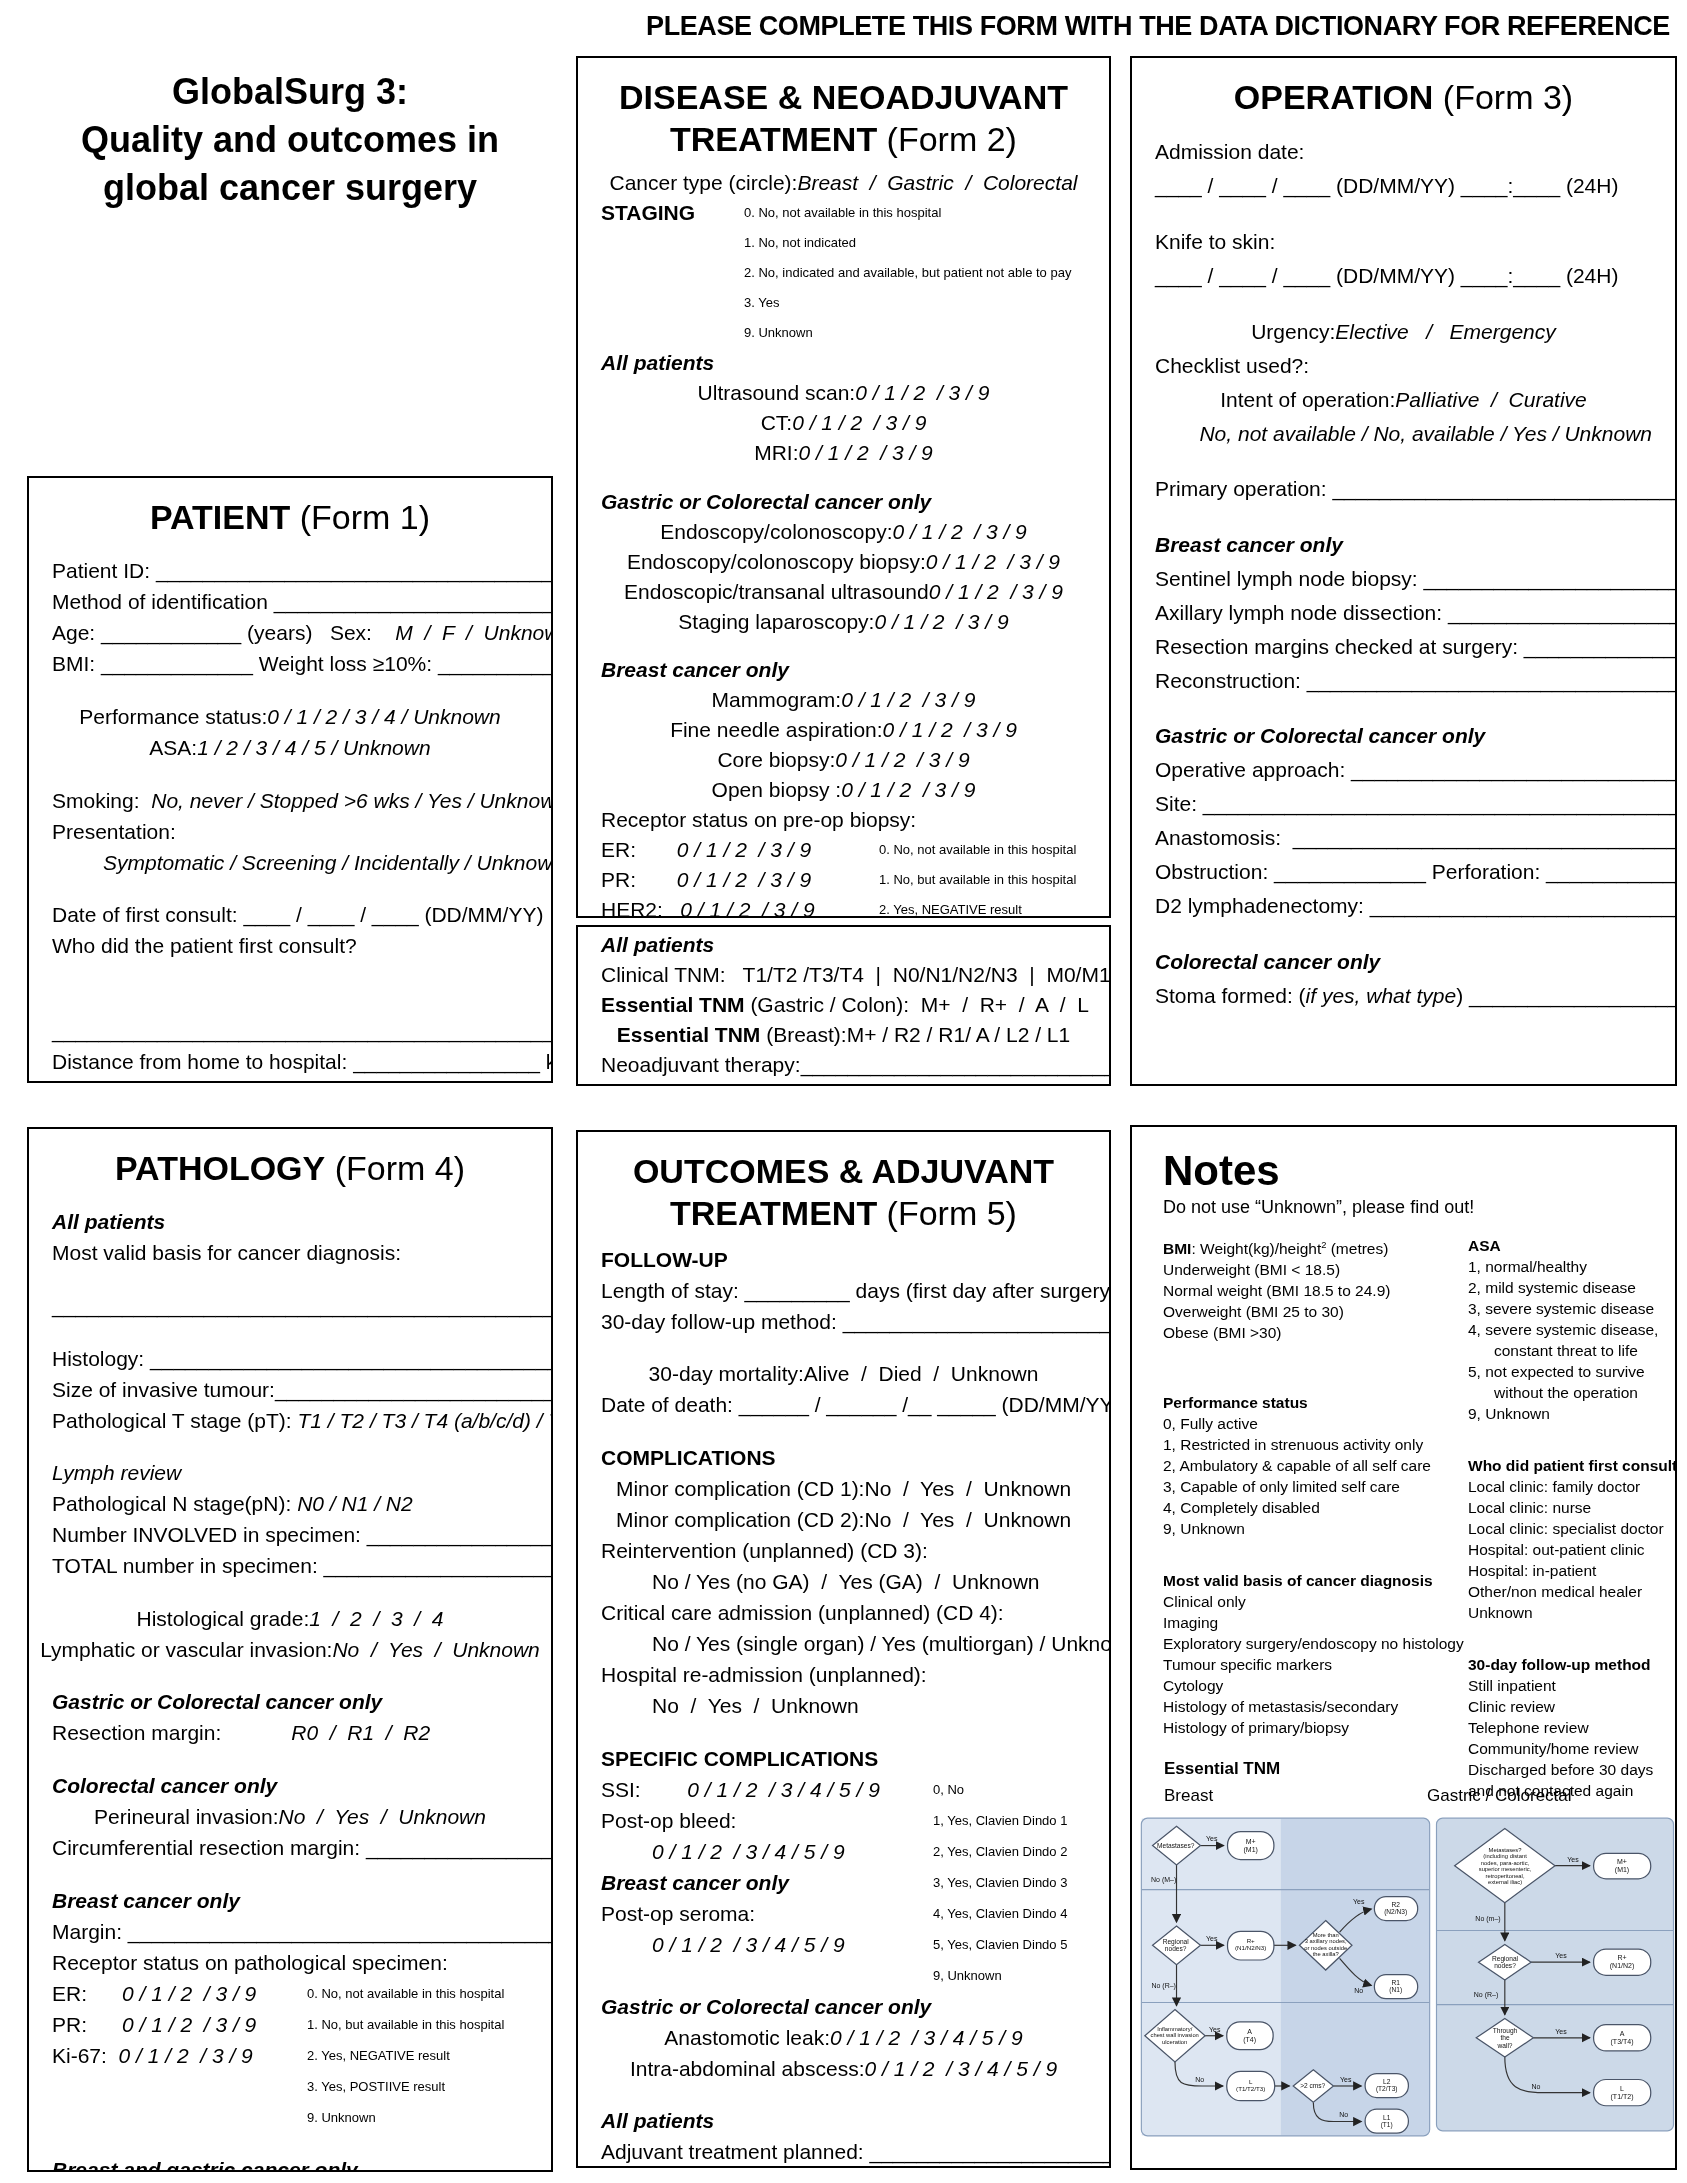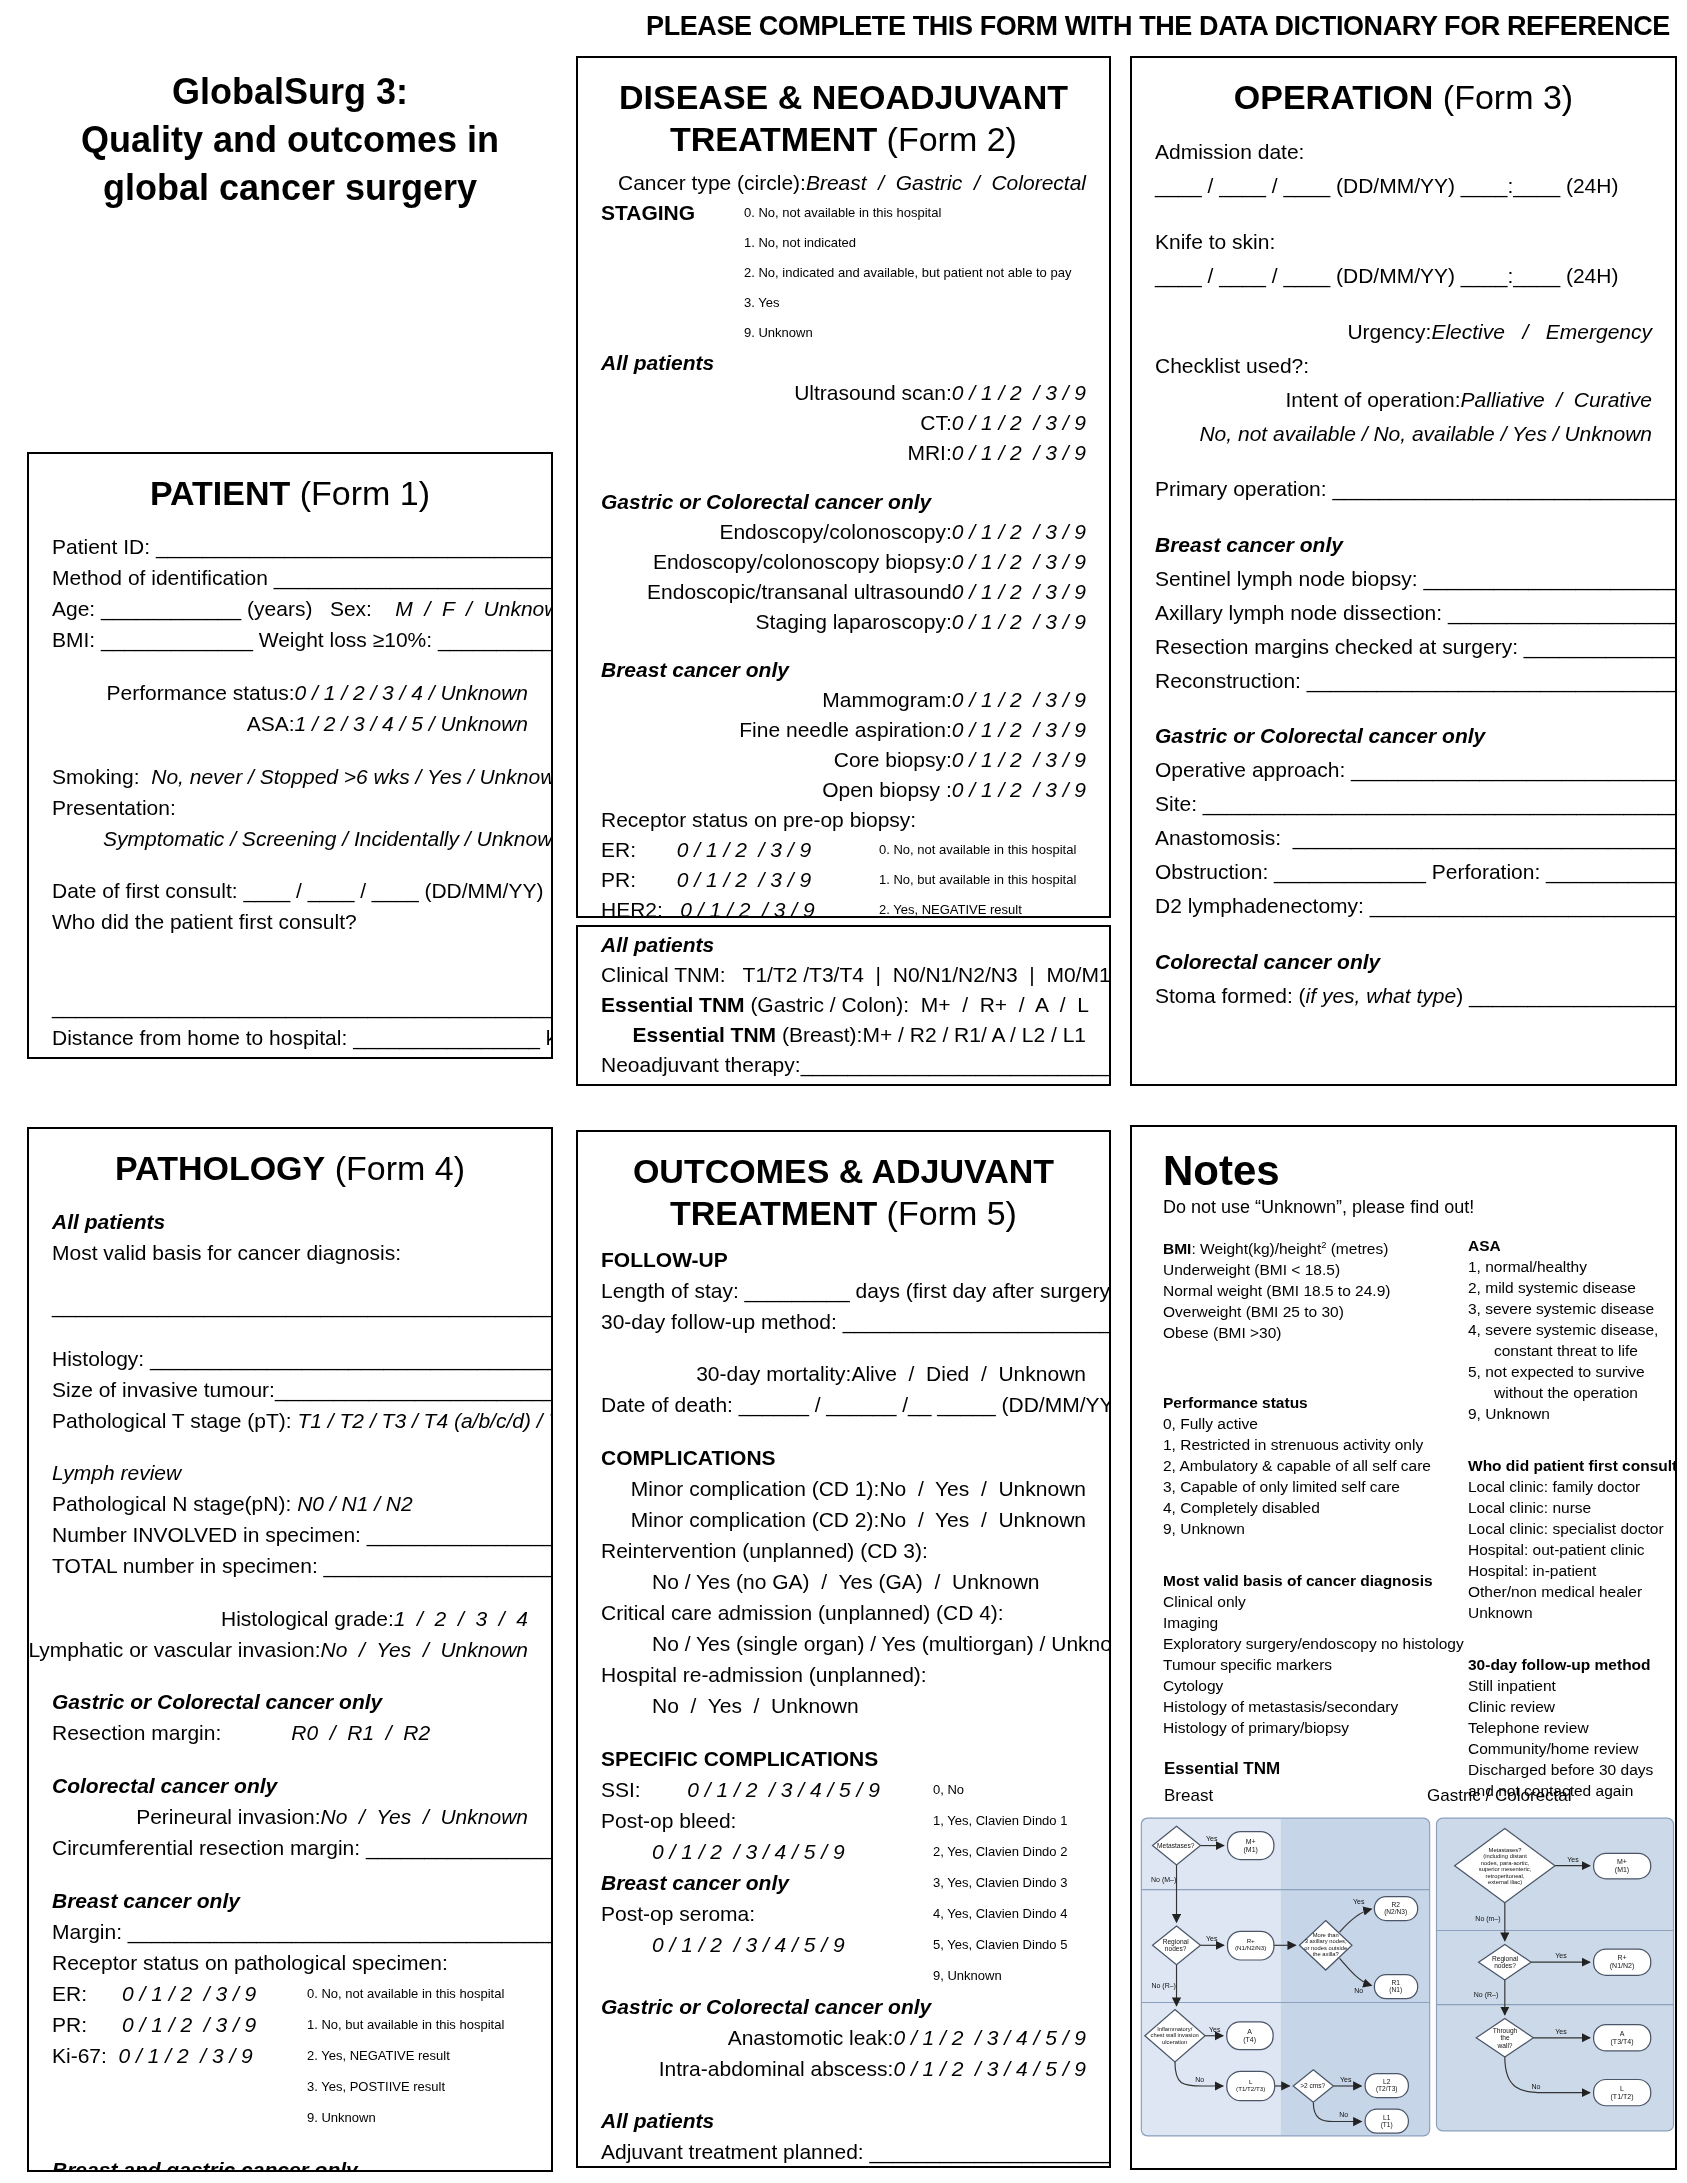--- a/index.html
+++ b/index.html
@@ -7,21 +7,21 @@
        font-family:"Liberation Sans",sans-serif;overflow:hidden;}
   .box{position:absolute;border:2.3px solid #000;background:#fff;box-sizing:border-box;overflow:hidden;}
   .pad{padding:7.7px 23px;}
   .box-title{text-align:center;font-size:34px;margin:10.8px 0 17px;line-height:42px;}
   .tb{font-weight:bold;}
   .ln{white-space:pre;font-size:21px;line-height:31px;}
   .b{font-weight:bold;}
   .i{font-style:italic;}
   .bi{font-weight:bold;font-style:italic;}
   .sup{vertical-align:super;font-size:60%;}
-  .split{display:flex;justify-content:flex-end;}
+  .split{display:flex;justify-content:center;}
   .split > span{white-space:pre;}
   .sp{margin-top:21.6px;}
   .sp2{margin-top:54px;}
   .ind{padding-left:51px;}
   .right{text-align:right;}
   .cols{display:flex;align-items:flex-start;}
   .c1{flex:none;}
   .c2{flex:1 1 auto;min-width:0;}
   .sm .ln{font-size:13px;line-height:18.6px;}
   .f1 .ln{line-height:31px;}
@@ -70,21 +70,21 @@
       <path d="M44,34 Q50,30 57,33 Q63,35 62,42 Q60,50 56,57 Q52,64 48,62 Q44,58 43,50 Q40,40 44,34 Z"></path>
       <path d="M66,26 Q74,24 78,30 Q80,36 75,40 Q70,42 68,36 Q64,32 66,26 Z"></path>
       <path d="M30,62 Q35,58 38,62 Q37,70 33,75 Q29,71 30,62 Z"></path>
       <path d="M70,50 Q74,48 76,52 Q73,56 70,54 Z"></path>
     </g>
   </svg>
   <div class="logoText" id="logoText" style="color: rgb(240, 19, 143);">GlobalSurg</div>
 </div>
 <div class="sitelink" id="siteLink" style="color: rgb(0, 0, 238);">globalsurg.org/gs3</div>
 
-<div class="box pad f1" style="left:27px;top:452px;width:526px;height:607px">
+<div class="box pad f1" style="left:27px;top:476px;width:526px;height:607px">
   <div class="box-title"><span class="tb">PATIENT</span><span> (Form 1)</span></div>
   <div>
       <div class="ln "><span>Patient ID: </span><span>_____________________________________</span></div>
       <div class="ln "><span>Method of identification </span><span>_________________________________</span></div>
       <div class="ln "><span>Age: </span><span>____________</span><span> (years)   Sex:    </span><span class="i">M  /  F  /  Unknown</span></div>
       <div class="ln "><span>BMI: </span><span>_____________</span><span> Weight loss ≥10%: </span><span>_____________</span></div>
       <div class="ln split sp"><span><span>Performance status:</span></span><span><span class="i">0 / 1 / 2 / 3 / 4 / Unknown</span></span></div>
       <div class="ln split"><span><span>ASA:</span></span><span><span class="i">1 / 2 / 3 / 4 / 5 / Unknown</span></span></div>
       <div class="ln sp"><span>Smoking:  </span><span class="i">No, never / Stopped &gt;6 wks / Yes / Unknown</span></div>
       <div class="ln "><span>Presentation:</span></div>

